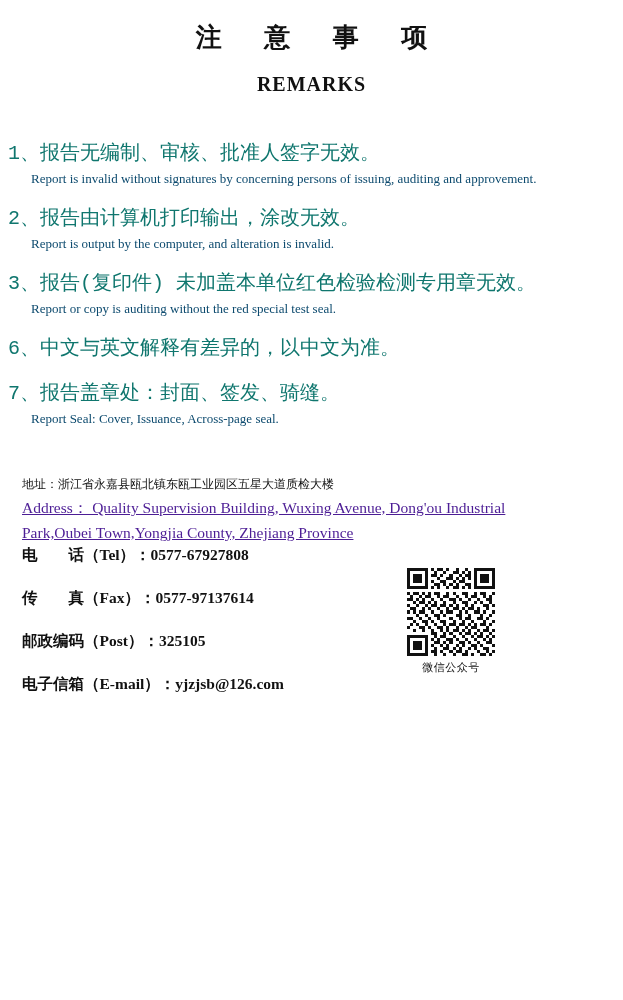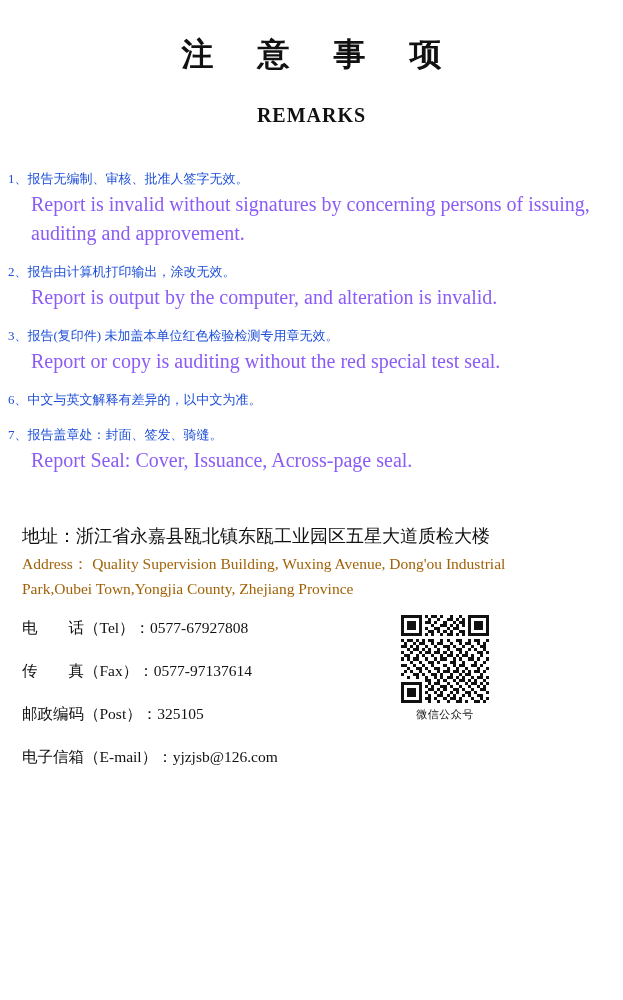--- a/index.html
+++ b/index.html
@@ -18,92 +18,93 @@
   .page {
     width: 623px;
     height: 1000px;
     position: relative;
     box-sizing: border-box;
     padding: 0;
   }
   .title-cn {
     text-align: center;
     font-family: "Liberation Serif", serif;
-    font-size: 32px;
+    font-size: 26px;
     font-weight: bold;
     letter-spacing: 18px;
     padding-left: 18px;
-    margin-top: 33px;
+    margin-top: 20px;
     color: #111;
   }
   .title-en {
     text-align: center;
     font-family: "Liberation Serif", serif;
     font-size: 20px;
     font-weight: bold;
     letter-spacing: 1px;
-    margin-top: 27px;
+    margin-top: 18px;
     color: #111;
   }
   .remarks-list {
     margin-top: 42px;
     padding-left: 8px;
     padding-right: 16px;
   }
   .remark-item {
     margin-bottom: 14px;
   }
   .remark-cn {
-    font-family: Liberation Serif, serif;
+    font-family: Liberation Mono, monospace;
+    font-size: 20px;
+    line-height: 1.55;
+    color: #0f766e;
+    white-space: nowrap;
+  }
+  .remark-en {
+    font-family: "Liberation Serif", serif;
     font-size: 13px;
-    line-height: 1.55;
-    color: #1d4ed8;
-    white-space: nowrap;
-  }
-  .remark-en {
-    font-family: "Liberation Serif", serif;
-    font-size: 20px;
     line-height: 1.45;
-    color: #8b5cf6;
+    color: #0c4a6e;
     padding-left: 23px;
     margin-top: 1px;
   }
   .contact-block {
     margin-top: 46px;
     padding-left: 22px;
     padding-right: 10px;
     position: relative;
   }
   .addr-cn {
     font-family: "Liberation Serif", serif;
-    font-size: 18px;
+    font-size: 12px;
     line-height: 1.7;
     color: #111;
   }
   .addr-en {
     font-family: "Liberation Serif", serif;
     font-size: 15.5px;
     line-height: 1.62;
-    color: #a16207;
+    color: #4c1d95;
     max-width: 560px;
+    text-decoration: underline;
   }
   .contact-rows {
-    margin-top: 16px;
+    font-weight: bold;
   }
   .contact-row {
     font-family: "Liberation Serif", serif;
     font-size: 15.5px;
     line-height: 1.3;
     color: #111;
     margin-bottom: 23px;
     white-space: nowrap;
   }
   .qr-wrap {
     position: absolute;
-    right: 128px;
+    right: 122px;
     top: 94px;
     width: 100px;
     text-align: center;
   }
   .qr-code {
     width: 88px;
     height: 88px;
     margin: 0 auto;
     display: block;
   }

